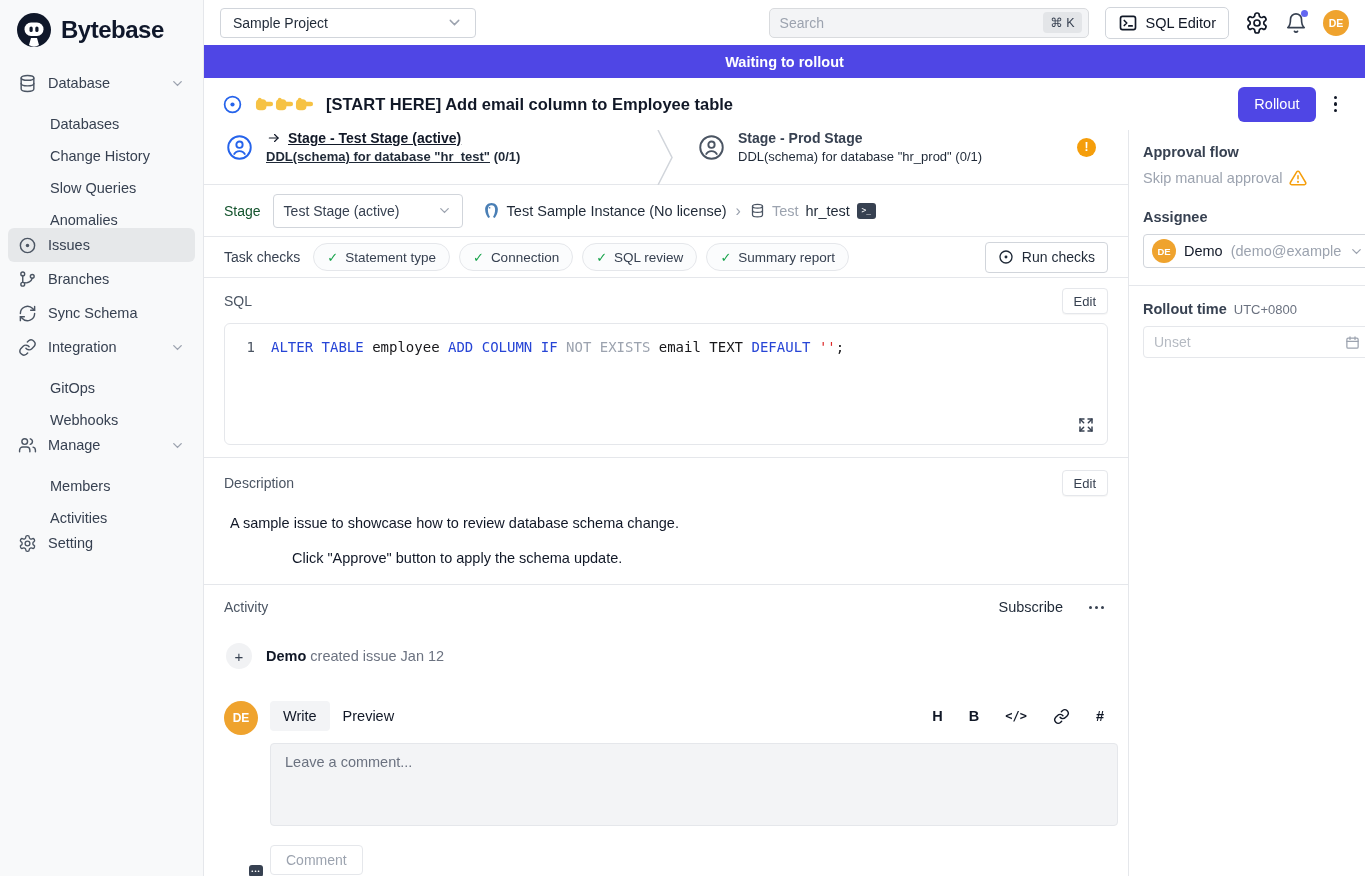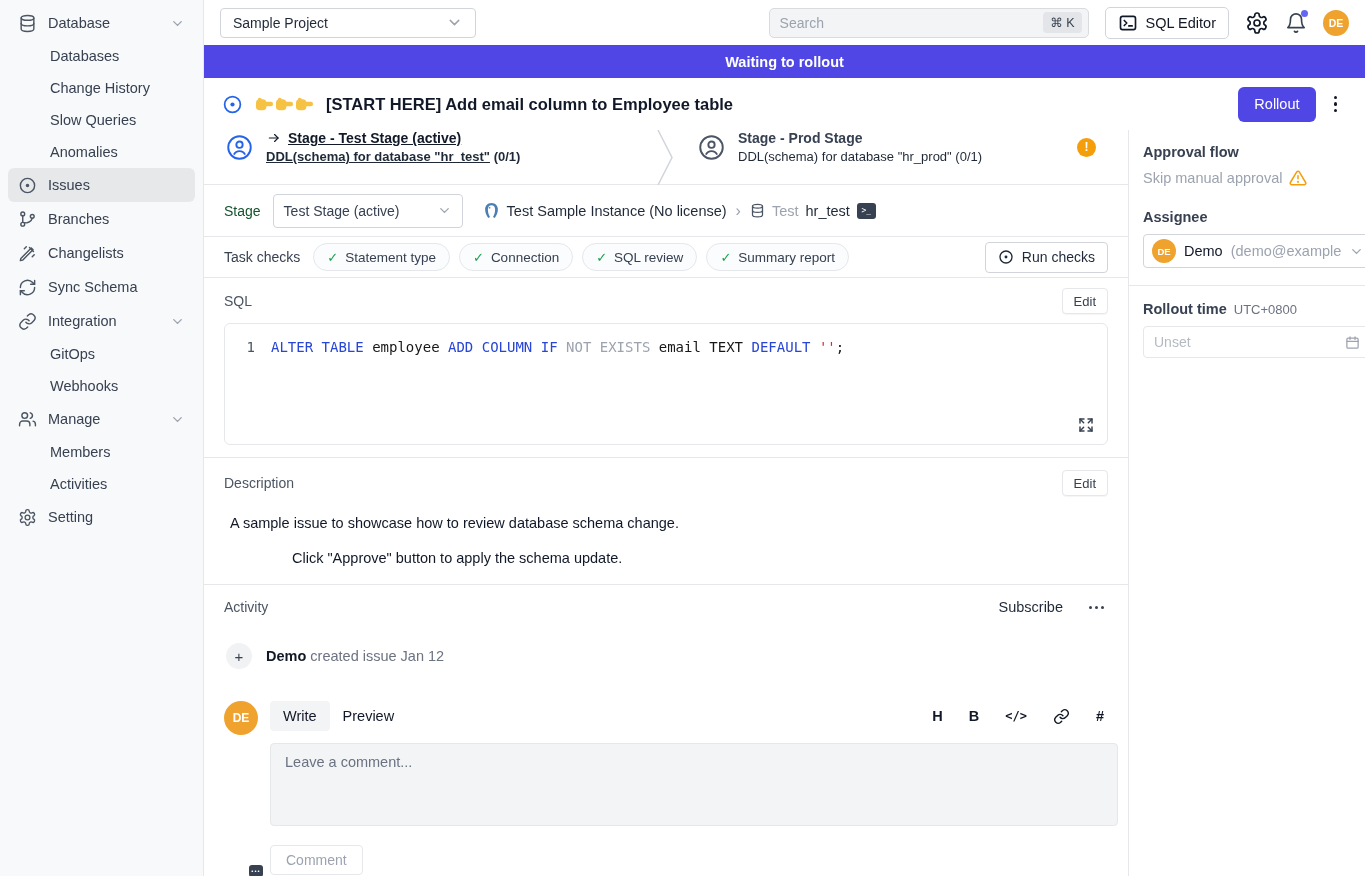--- a/index.html
+++ b/index.html
@@ -10,21 +10,21 @@
   .app { display:flex; width:1365px; height:876px; }
 
   
   .sidebar { width:204px; flex-shrink:0; background:#f8f9fa; border-right:1px solid #e5e7eb; }
   .logo { height:60px; display:flex; align-items:center; gap:9px; padding:0 16px; }
   .logo-text { font-size:24px; font-weight:800; color:#0f172a; letter-spacing:-0.5px; }
   nav { padding:6px 8px; }
   .nav-item { height:34px; display:flex; align-items:center; gap:11px; padding:0 10px; border-radius:6px; color:#374151; font-size:14.5px; font-weight:500; cursor:pointer; }
   .nav-item.selected { background:#e6e8ea; }
   .nav-item .spacer { margin-left:auto; }
-  .nav-sub { height:32px; display:flex; align-items:center; padding:0 10px 0 42px; color:#374151; font-size:14.5px; cursor:pointer; }
+  .nav-sub { height:32px; display:flex; align-items:flex-end; padding:0 10px 0 42px; color:#374151; font-size:14.5px; cursor:pointer; }
   .nav-icon { width:19px; height:19px; color:#4b5563; flex-shrink:0; }
   .chev { width:15px; height:15px; color:#9ca3af; }
 
   
   .main-wrap { flex:1; display:flex; flex-direction:column; min-width:0; }
   .topbar { height:45px; flex-shrink:0; display:flex; align-items:center; padding:0 16px; background:#fff; }
   .proj-select { width:256px; height:30px; border:1px solid #d1d5db; border-radius:4px; display:flex; align-items:center; padding:0 12px; color:#1f2937; background:#fff; cursor:pointer; }
   .proj-select .chev { margin-left:auto; width:17px; height:17px; }
   .topbar-right { margin-left:auto; display:flex; align-items:center; gap:16px; }
   .search-box { width:320px; height:30px; background:#f3f4f6; border:1px solid #d9dbde; border-radius:5px; display:flex; align-items:center; padding:0 6px 0 10px; }
@@ -147,20 +147,30 @@
   .time-input input { border:none; outline:none; flex:1; font-size:14px; color:#374151; background:transparent; font-family:inherit; }
   .time-input input::placeholder { color:#b5bac2; }
   .cal-icon { width:15px; height:15px; color:#9ca3af; }
 </style>
 </head>
 <body>
 
 <div class="app">
 
   <aside class="sidebar">
+    <div class="logo">
+      <svg width="36" height="36" viewBox="0 0 36 36">
+        <circle cx="18" cy="18" r="17" fill="#0f1729"></circle>
+        <rect x="8.5" y="10.5" width="19" height="13.5" rx="6.5" fill="#fff"></rect>
+        <rect x="13.5" y="14.5" width="3.2" height="5.5" rx="1.6" fill="#0f1729"></rect>
+        <rect x="19.3" y="14.5" width="3.2" height="5.5" rx="1.6" fill="#0f1729"></rect>
+        <path d="M13 33 q5 3.5 10 0 l-2 -7 h-6 z" fill="#fff"></path>
+      </svg>
+      <span class="logo-text">Bytebase</span>
+    </div>
     <nav>
       <div class="nav-item">
         <svg class="nav-icon" viewBox="0 0 24 24" fill="none" stroke="currentColor" stroke-width="1.8" stroke-linecap="round">
             <ellipse cx="12" cy="5" rx="8" ry="3"></ellipse>
             <path d="M4 5v14c0 1.7 3.6 3 8 3s8-1.3 8-3V5"></path>
             <path d="M4 12c0 1.7 3.6 3 8 3s8-1.3 8-3"></path>
           </svg>
         <span>Database</span>
         <span class="spacer"></span>
         <svg class="chev" viewBox="0 0 24 24" fill="none" stroke="currentColor" stroke-width="2.2" stroke-linecap="round">
@@ -188,29 +198,20 @@
       </div>
       <div class="nav-item">
         <svg class="nav-icon" viewBox="0 0 24 24" fill="none" stroke="currentColor" stroke-width="1.8" stroke-linecap="round">
             <line x1="6" y1="7" x2="6" y2="15"></line>
             <circle cx="6" cy="5" r="2.4"></circle>
             <circle cx="18" cy="8" r="2.4"></circle>
             <circle cx="6" cy="18" r="2.4"></circle>
             <path d="M18 10.5a8 8 0 0 1-9.5 5.5"></path>
           </svg>
         <span>Branches</span>
-      </div>
-      <div class="nav-item">
-        <svg class="nav-icon" viewBox="0 0 24 24" fill="none" stroke="currentColor" stroke-width="1.8" stroke-linecap="round" stroke-linejoin="round">
-            <path d="M3 21l2.8-.6L19 7.2 16.8 5 3.6 18.2z"></path>
-            <path d="M14.5 4.5l5 5"></path>
-            <path d="M8 6l2.5-2.5"></path>
-            <path d="M18 16l2.5-2.5"></path>
-          </svg>
-        <span>Changelists</span>
       </div>
       <div class="nav-item">
         <svg class="nav-icon" viewBox="0 0 24 24" fill="none" stroke="currentColor" stroke-width="1.8" stroke-linecap="round" stroke-linejoin="round">
             <path d="M21 12a9 9 0 0 1-15.5 6.2L3 16"></path>
             <path d="M3 21v-5h5"></path>
             <path d="M3 12a9 9 0 0 1 15.5-6.2L21 8"></path>
             <path d="M21 3v5h-5"></path>
           </svg>
         <span>Sync Schema</span>
       </div>

